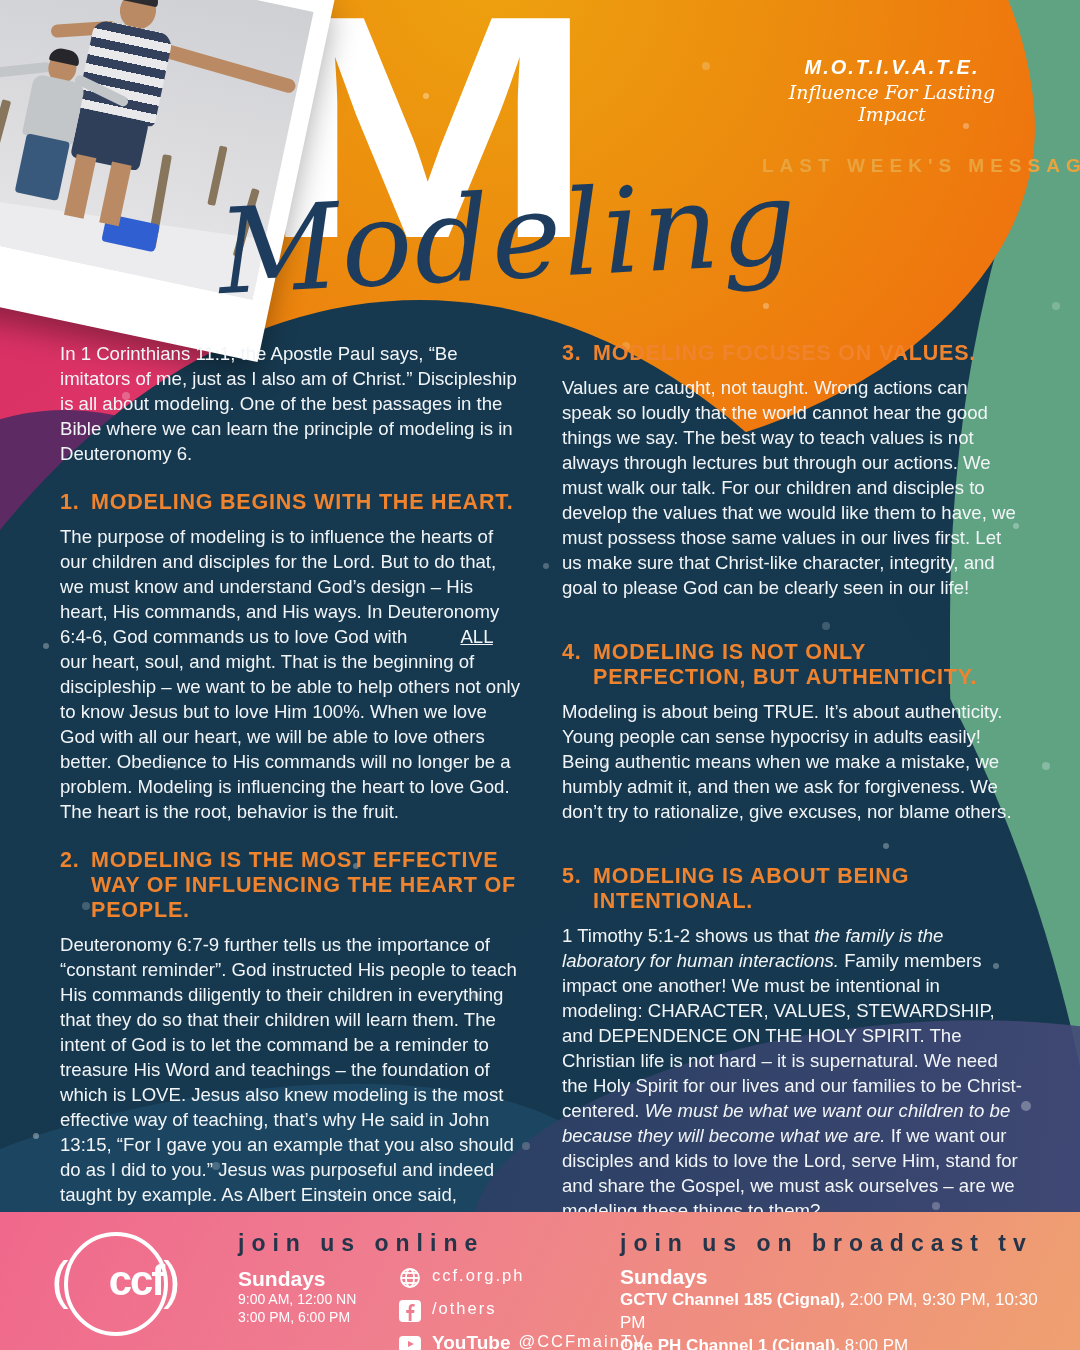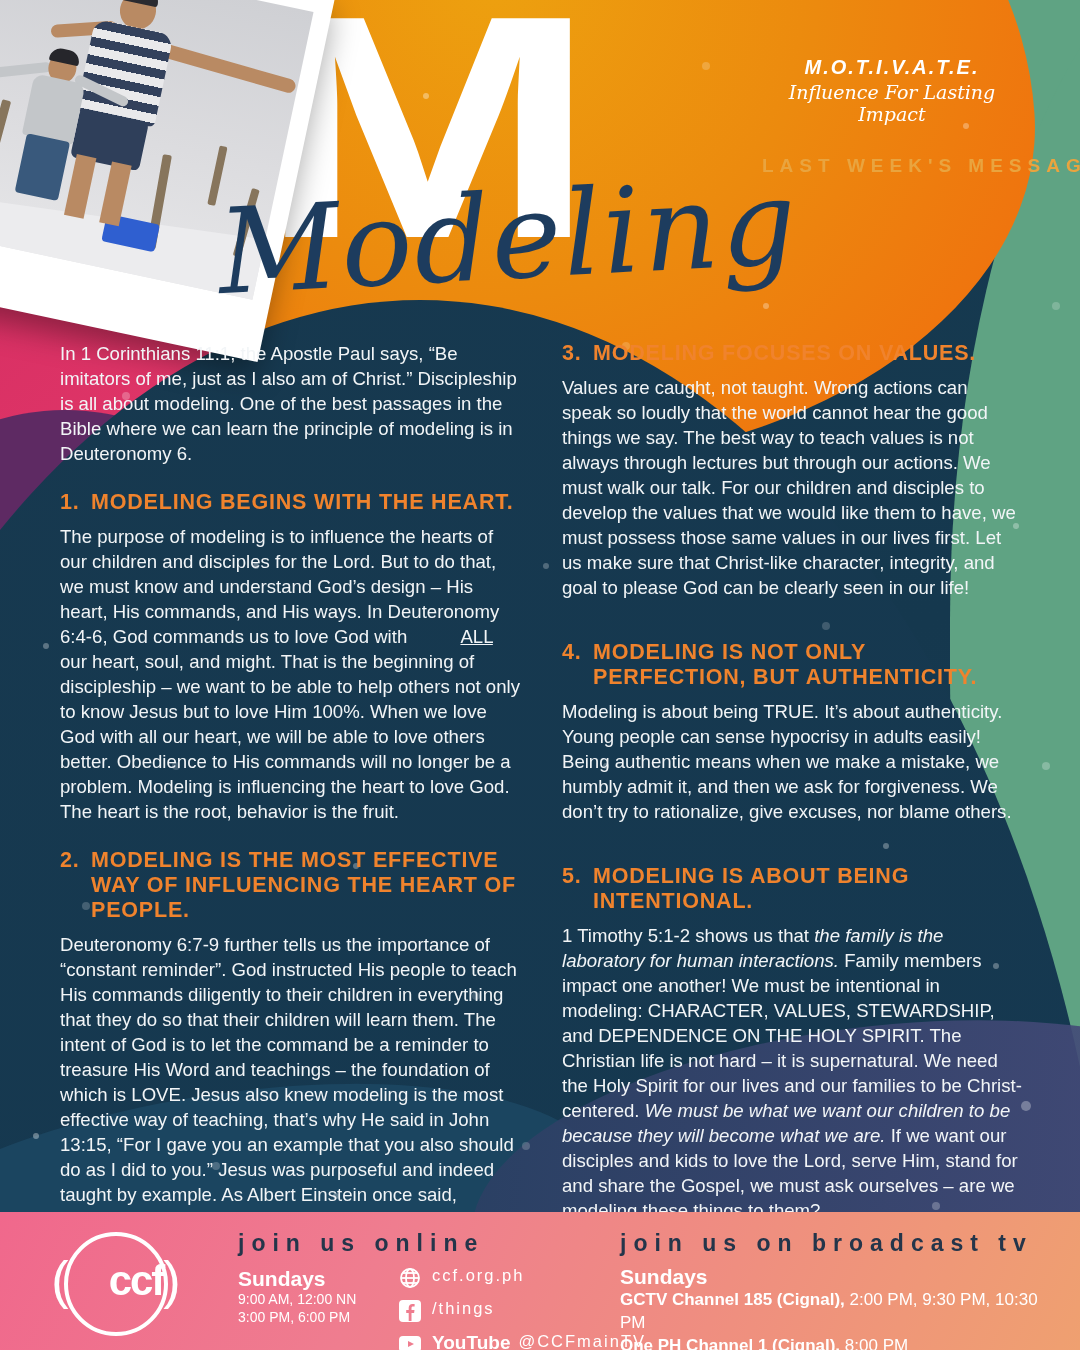--- a/index.html
+++ b/index.html
@@ -236,21 +236,21 @@
         </span>
         <span>ccf.org.ph</span>
       </div>
       <div class="f-link">
         <span class="ic">
           <svg viewBox="0 0 24 24" width="24" height="24">
               <rect x="1" y="1" width="22" height="22" rx="4" fill="#ffffff"></rect>
             <path d="M13.5 22v-8h2.6l.4-3h-3V9.1c0-.9.3-1.5 1.6-1.5h1.5V5c-.3 0-1.2-.1-2.2-.1-2.2 0-3.7 1.3-3.7 3.8V11H8.2v3h2.5v8z" fill="#ef7d8f"></path>
             </svg>
         </span>
-        <span>/things</span>
+        <span>/others</span>
       </div>
       <div class="f-link">
         <span class="ic">
           <svg viewBox="0 0 24 24" width="24" height="24">
               <rect x="1" y="4" width="22" height="16" rx="4" fill="#ffffff"></rect>
             <path d="M10 9l6 3-6 3z" fill="#ef7d8f"></path>
             </svg>
         </span>
         <span class="yt-word">YouTube</span>
         <span>@CCFmainTV</span>

